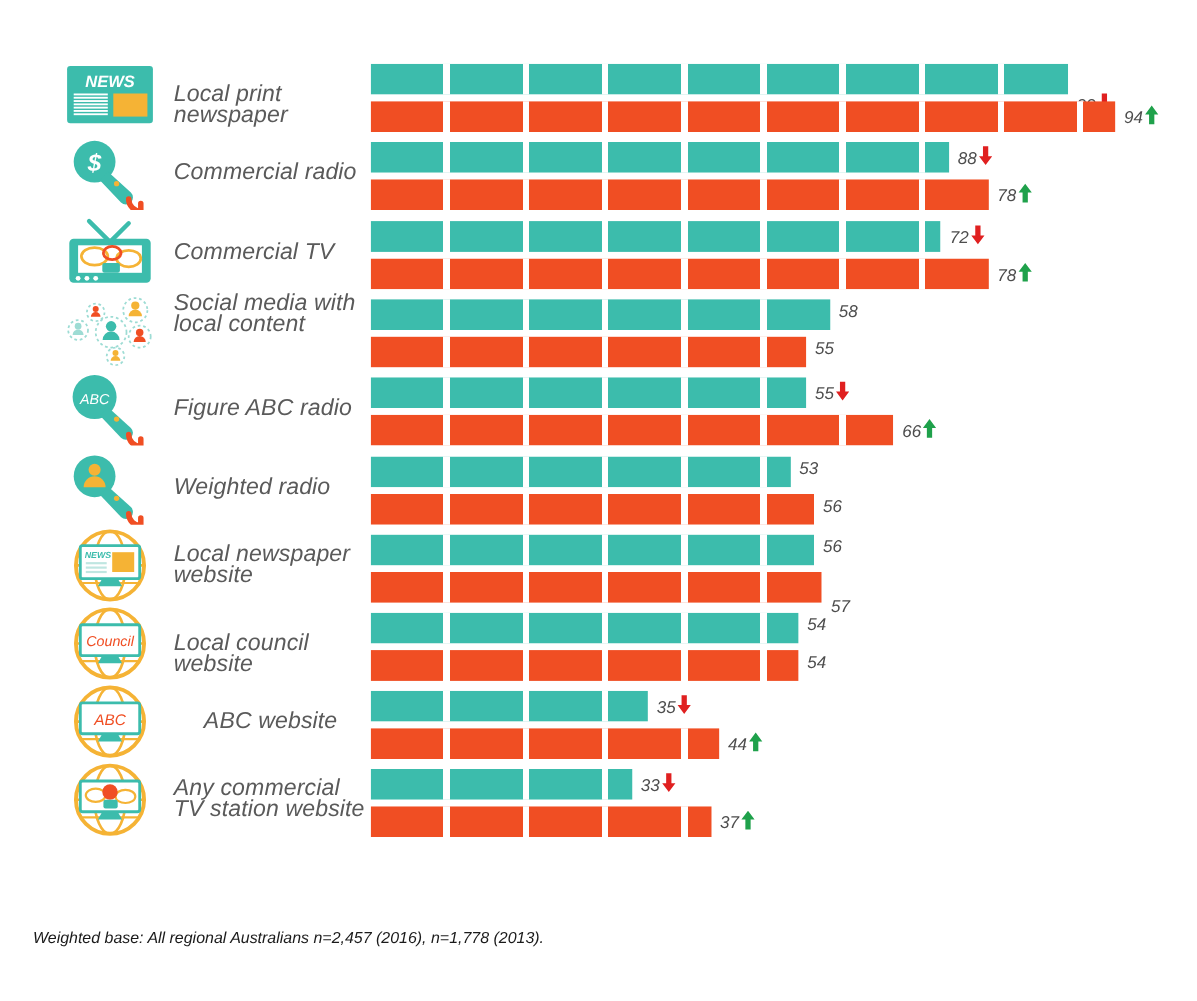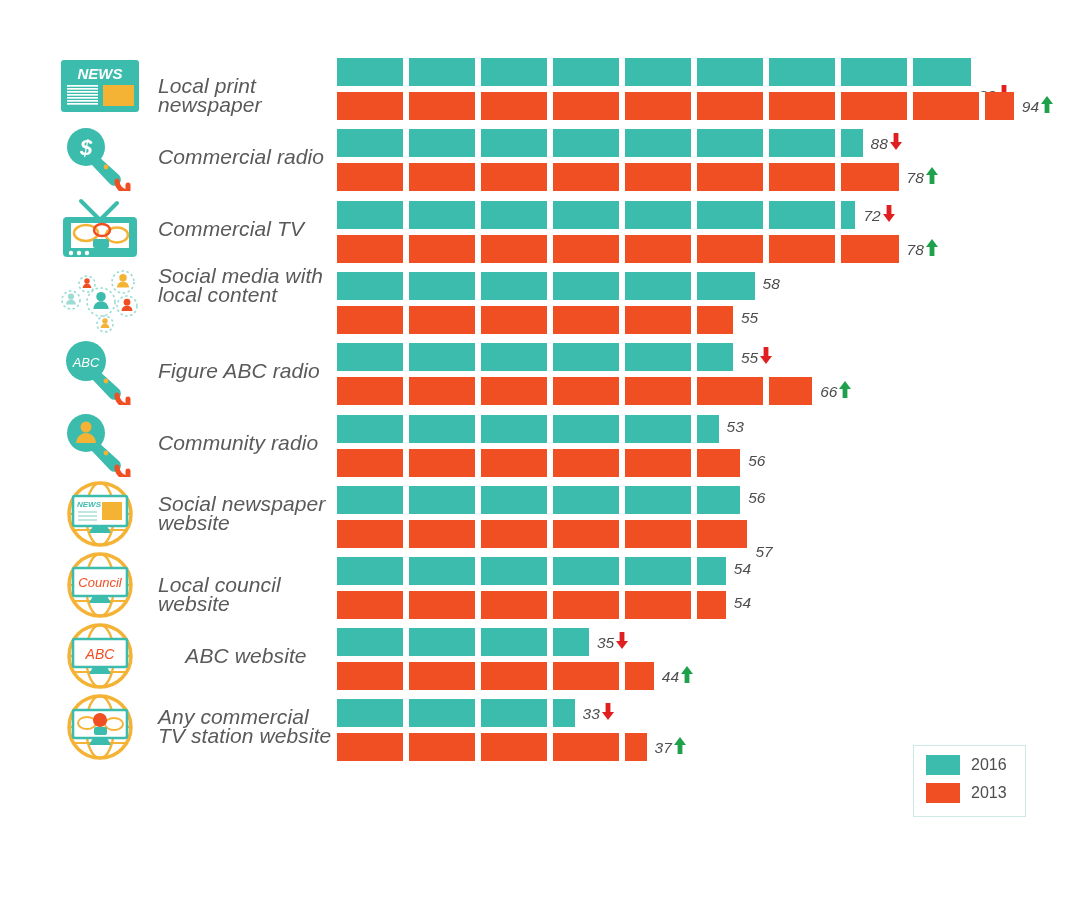--- a/index.html
+++ b/index.html
@@ -295,21 +295,21 @@
           <div class="ico"><svg width="86" height="68" viewBox="0 0 86 68" xmlns="http://www.w3.org/2000/svg">
               <circle cx="29" cy="24" r="19" fill="#3CBCAC"></circle>
               <circle cx="29" cy="18" r="5.5" fill="#F5B335"></circle>
               <path d="M19 34 a10 10 0 0 1 20 0 Z" fill="#F5B335"></path>
               <path d="M41 33 L62 52 a6 6 0 0 1 -9 9 L34 41 Z" fill="#3CBCAC"></path>
               <circle cx="49" cy="44" r="2.4" fill="#F5B335"></circle>
               <path d="M60 58 a11 11 0 0 0 11 11 l0 -7" stroke="#F04E23" stroke-width="5" fill="none" stroke-linecap="round"></path>
             </svg></div>
         </div>
         <div class="cat-label" style="top: 24px;">
-          <div>Community radio</div>
+          <div>Weighted radio</div>
         </div>
         <div class="bar-wrap" style="top: 6px; width: 381.6px;">
           <div class="bar" style="width: 381.6px;">
             <div class="fill" style="background: rgb(60, 188, 172);"></div>
             <div class="seg-mask"></div>
           </div>
           <div class="val-label" style="left: 389.6px;"><span>53</span></div>
         </div>
         <div class="bar-wrap" style="top: 40px; width: 403.2px;">
           <div class="bar" style="width: 403.2px;">
@@ -330,21 +330,21 @@
               <rect x="16" y="16" width="54" height="30" rx="2" fill="#ffffff" stroke="#3CBCAC" stroke-width="2.6"></rect>
               <text x="32" y="27" font-family="Liberation Sans, sans-serif" font-size="8" font-weight="bold" fill="#3CBCAC" text-anchor="middle">NEWS</text>
               <rect x="45" y="22" width="20" height="18" fill="#F5B335"></rect>
               <rect x="21" y="31" width="19" height="2" fill="#bfe6e1"></rect>
               <rect x="21" y="35" width="19" height="2" fill="#bfe6e1"></rect>
               <rect x="21" y="39" width="19" height="2" fill="#bfe6e1"></rect>
               <path d="M36 46 l14 0 l4 7 l-22 0 Z" fill="#3CBCAC"></path>
             </svg></div>
         </div>
         <div class="cat-label" style="top: 14px;">
-          <div>Social newspaper</div>
+          <div>Local newspaper</div>
           <div>website</div>
         </div>
         <div class="bar-wrap" style="top: 6px; width: 403.2px;">
           <div class="bar" style="width: 403.2px;">
             <div class="fill" style="background: rgb(60, 188, 172);"></div>
             <div class="seg-mask"></div>
           </div>
           <div class="val-label" style="left: 411.2px;"><span>56</span></div>
         </div>
         <div class="bar-wrap" style="top: 40px; width: 410.4px;">
@@ -455,25 +455,16 @@
             <div class="fill" style="background: rgb(240, 78, 35);"></div>
             <div class="seg-mask"></div>
           </div>
           <div class="val-label" style="left: 317.6px;"><span>37</span><svg class="arrow" width="14" height="19" viewBox="0 0 14 19">
               <path d="M7 1 L13 9 L9.4 9 L9.4 18 L4.6 18 L4.6 9 L1 9 Z" fill="#1FA14B"></path>
             </svg></div>
         </div>
       </div>
     </div>
 
-  <div class="legend">
-    <div class="legend-row">
-      <span class="legend-swatch" style="background:#3CBCAC"></span>
-      <span class="legend-text">2016</span>
-    </div>
-    <div class="legend-row">
-      <span class="legend-swatch" style="background:#F04E23"></span>
-      <span class="legend-text">2013</span>
-    </div>
-  </div>
-
+
+  <div class="foot foot1">Weighted base: All regional Australians n=2,457 (2016), n=1,778 (2013).</div>
 
 </div>
 
 </body></html>

